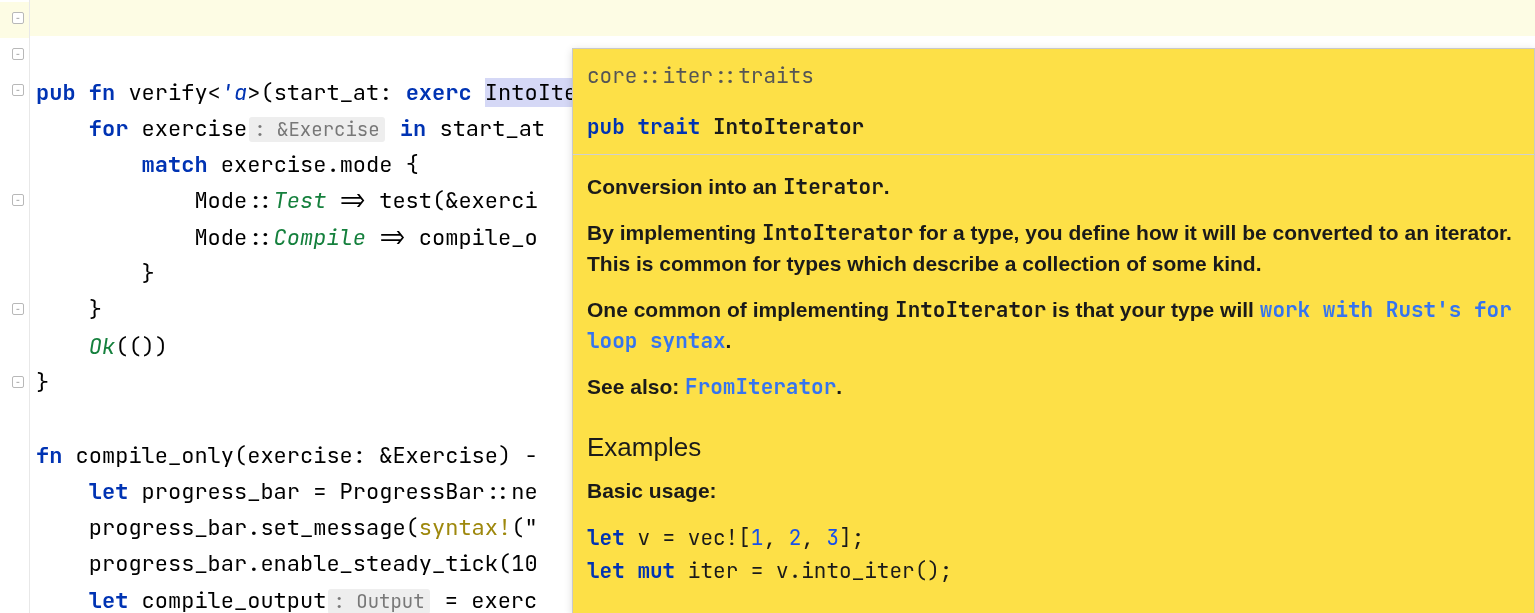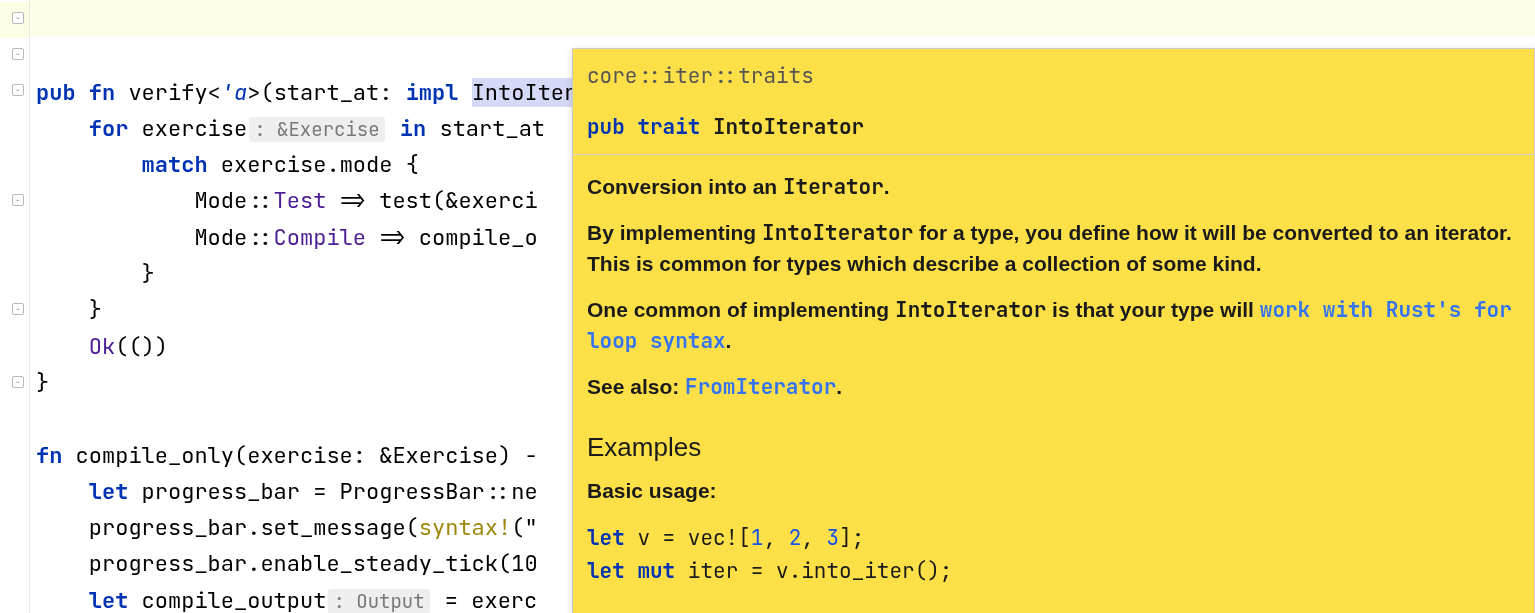--- a/index.html
+++ b/index.html
@@ -63,21 +63,21 @@
     background: #fdfce4;
     z-index: -1;
   }
   .hl-token {
     background: #d5d8f6;
   }
 
   
   .kw { color: #0033b3; font-weight: bold; }
   .lifetime { color: #0033b3; font-style: italic; }
-  .enumv { color: #4c1d95; }
+  .enumv { color: #15803d; font-style: italic; }
   .macro { color: #9e880d; }
   .num { color: #000000; }
   .field { color: #000000; }
   .hint {
     color: #787878;
     background: #eeeeee;
     border-radius: 3px;
     padding: 0 5px;
     margin: 8px 2px;
     font-size: 19px;
@@ -134,21 +134,21 @@
     <div class="fold" style="top:12px;"></div>
     <div class="fold" style="top:48px;"></div>
     <div class="fold" style="top:84px;"></div>
     <div class="fold" style="top:194px;"></div>
     <div class="fold" style="top:303px;"></div>
     <div class="fold" style="top:376px;"></div>
   </div>
 
   <div class="code">
     <div class="hl-line" style="top:0;"></div>
-<span><span class="kw">pub</span> <span class="kw">fn</span> verify&lt;<span class="lifetime">'a</span>&gt;(start_at: <span class="kw">impl</span> <span class="hl-token">IntoIterator</span>&lt;Item = &amp;<span class="lifetime">'a</span> Exercise&gt;) -&gt; Result&lt;(), ()&gt; {</span>
+<span><span class="kw">pub</span> <span class="kw">fn</span> verify&lt;<span class="lifetime">'a</span>&gt;(start_at: <span class="kw">exerc</span> <span class="hl-token">IntoIterator</span>&lt;Item = &amp;<span class="lifetime">'a</span> Exercise&gt;) -&gt; Result&lt;(), ()&gt; {</span>
 <span>    <span class="kw">for</span> exercise<span class="hint">: &amp;Exercise</span> <span class="kw">in</span> start_at</span>
 <span>        <span class="kw">match</span> exercise.<span class="field">mode</span> {</span>
 <span>            Mode::<span class="enumv">Test</span> =&gt; test(&amp;exerci</span>
 <span>            Mode::<span class="enumv">Compile</span> =&gt; compile_o</span>
 <span>        }</span>
 <span>    }</span>
 <span>    <span class="enumv">Ok</span>(())</span>
 <span>}</span>
 <span> </span>
 <span><span class="kw">fn</span> compile_only(exercise: &amp;Exercise) -</span>

